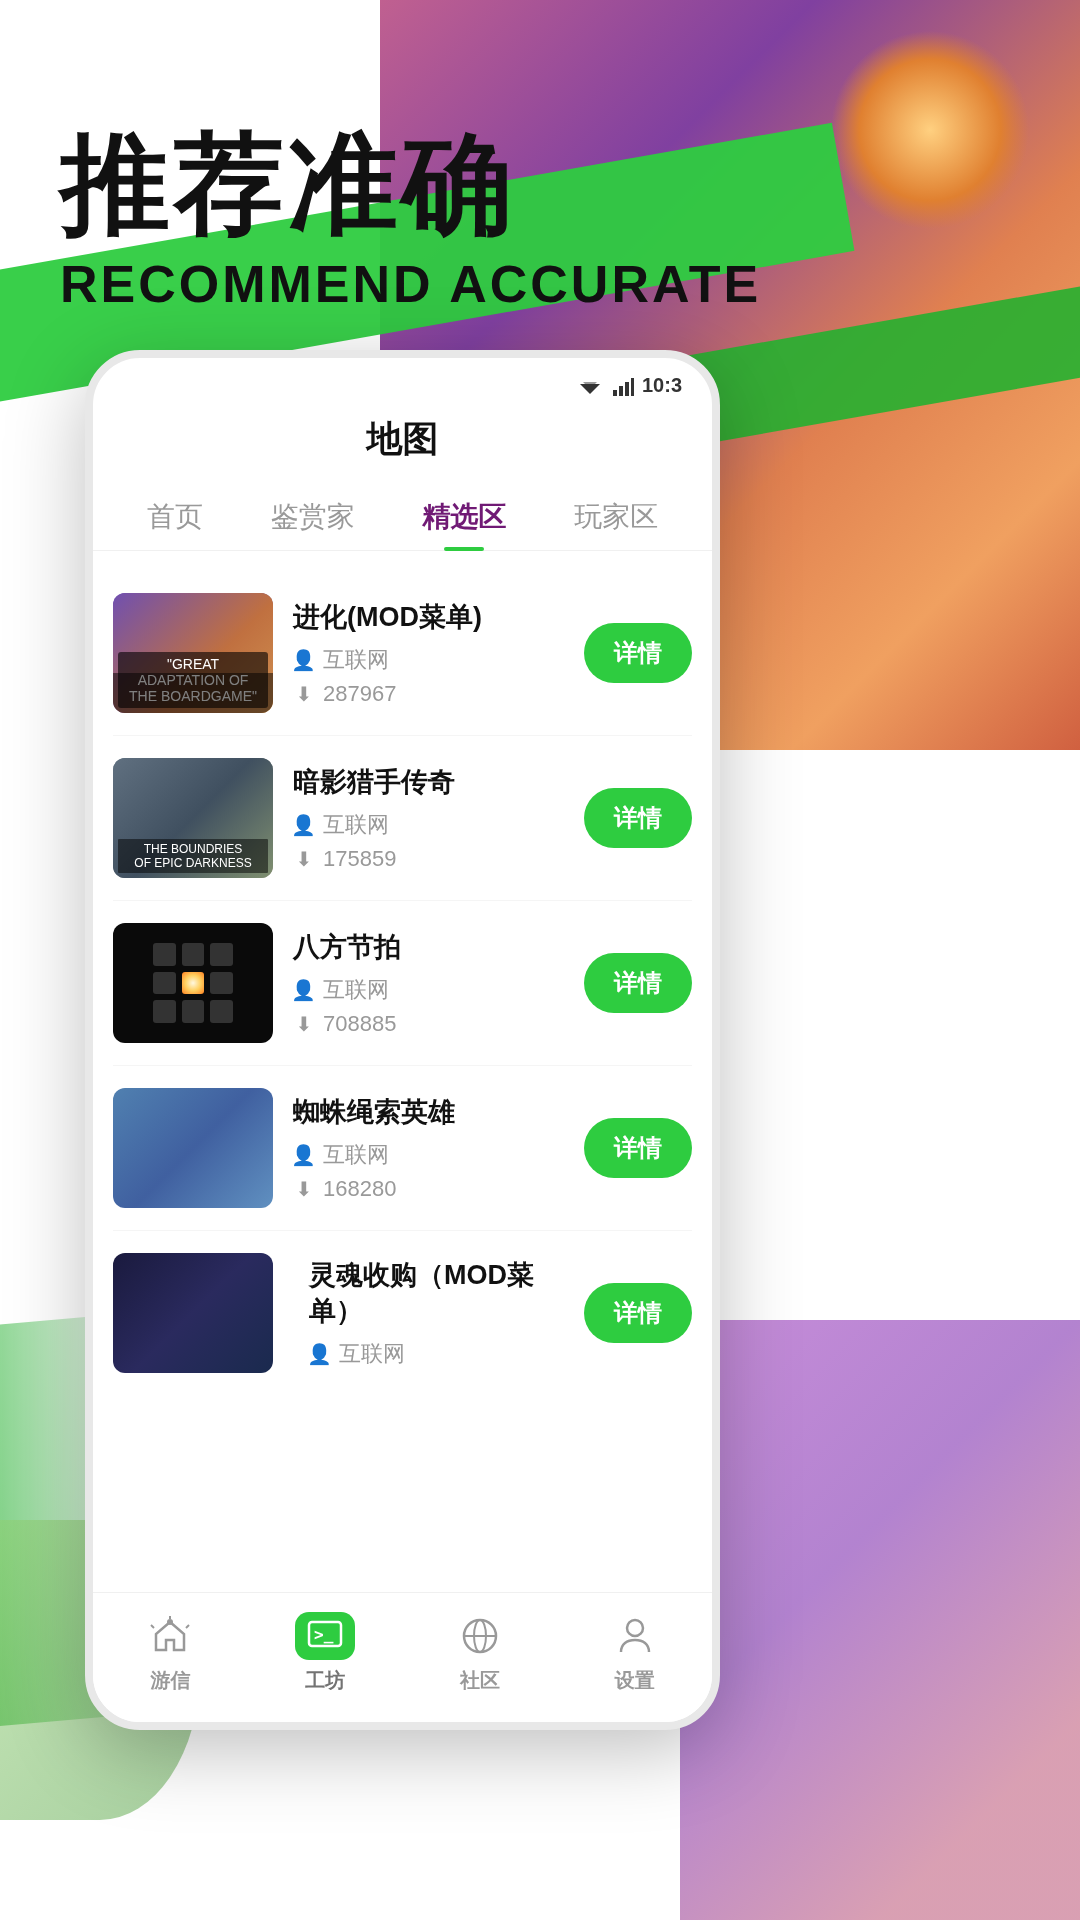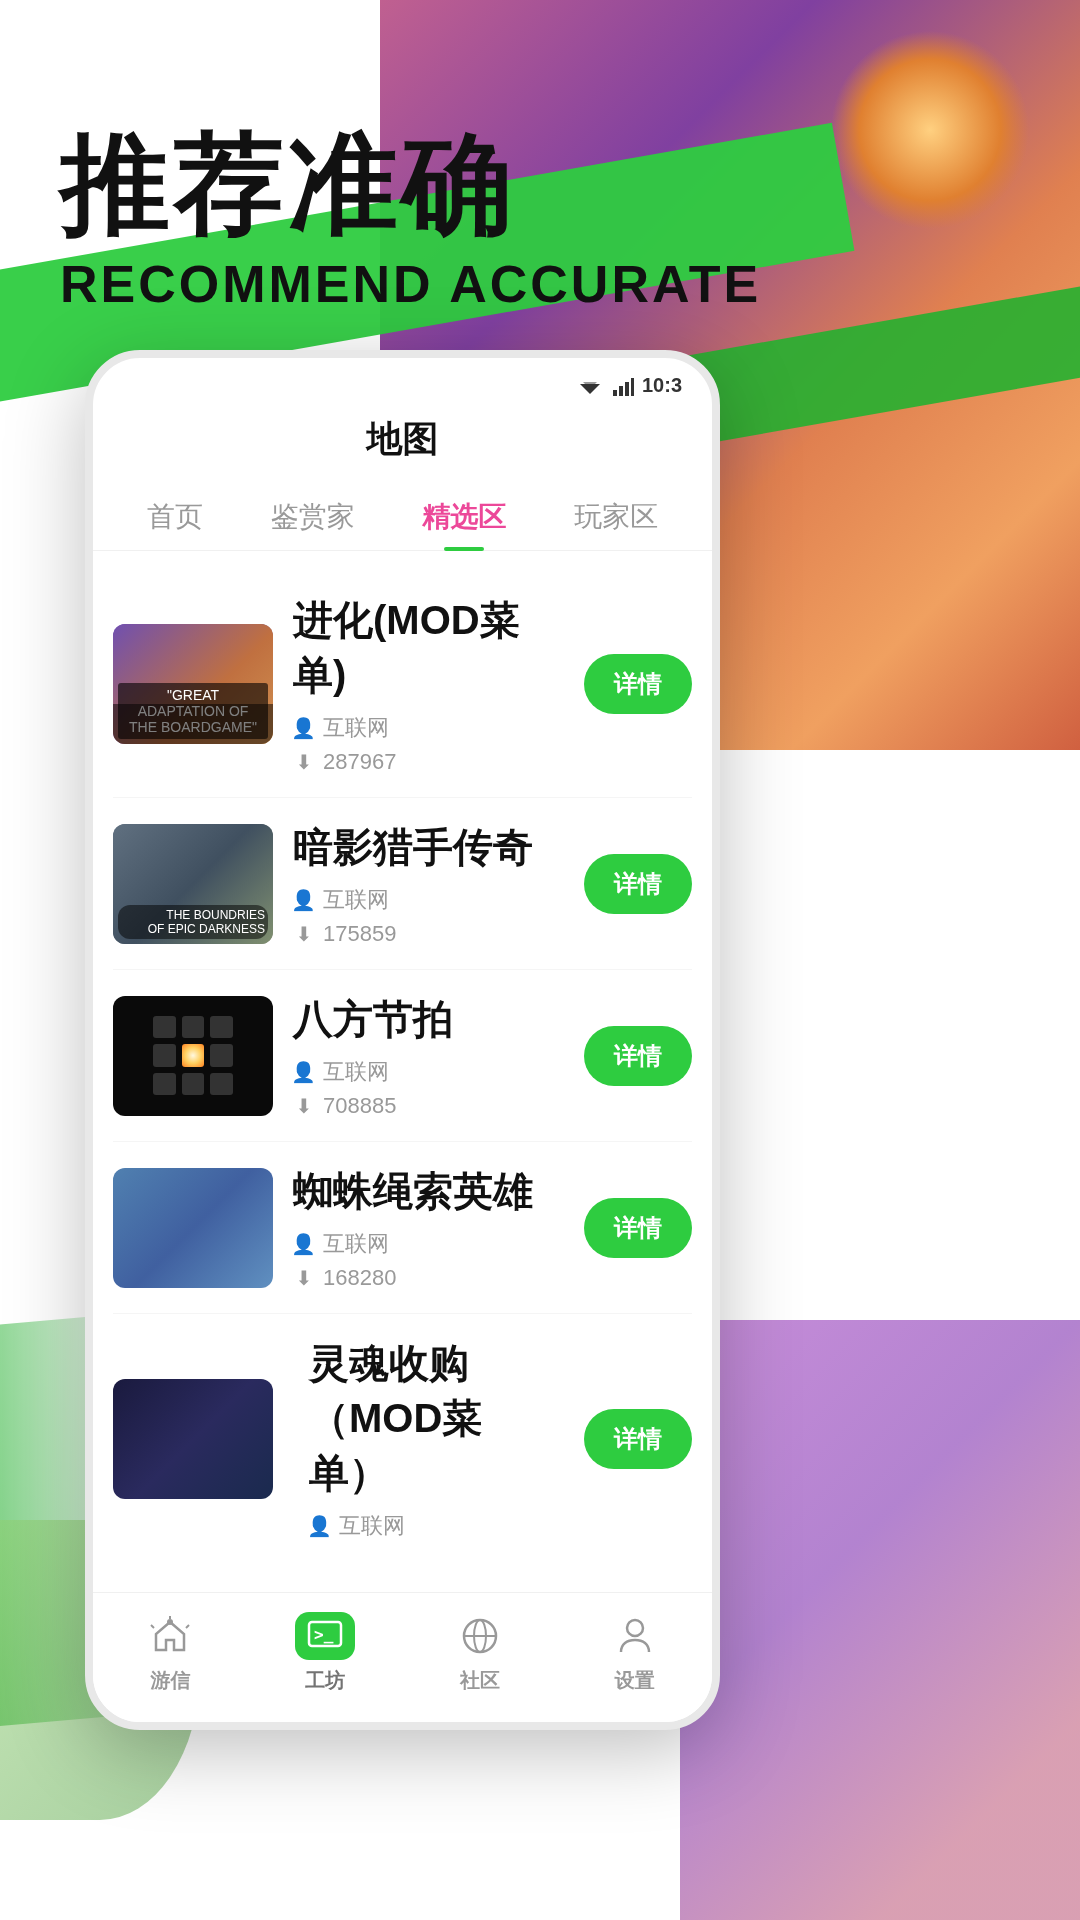--- a/index.html
+++ b/index.html
@@ -178,21 +178,21 @@
       margin-bottom: 20px;
     }
     .tab-item {
       padding: 14px 20px;
       font-size: 28px;
       color: #999;
       position: relative;
       cursor: pointer;
     }
     .tab-item.active {
-      color: #ec4899;
+      color: #701a75;
       font-weight: 700;
     }
     .tab-item.active::after {
       content: '';
       position: absolute;
       bottom: -1px;
       left: 50%;
       transform: translateX(-50%);
       width: 40px;
       height: 4px;
@@ -262,21 +262,21 @@
     }
     .grid-cell.center {
       background: radial-gradient(circle, #fff8e0 0%, #ffd060 50%, #ff8020 100%);
     }
 
     .game-info {
       flex: 1;
       min-width: 0;
     }
     .game-title {
-      font-size: 40px;
+      font-size: 27px;
       font-weight: 600;
       color: #111;
       margin-bottom: 10px;
     }
     .game-meta {
       display: flex;
       flex-direction: column;
       gap: 6px;
     }
     .game-meta-row {
@@ -430,21 +430,21 @@
             <span>287967</span>
           </div>
         </div>
       </div>
       <button class="detail-btn">详情</button>
     </div>
 
     <div class="game-item">
       <div class="game-thumb game-thumb-2">
         <div style="width:100%;height:100%;background:linear-gradient(135deg,#607080 0%,#405060 50%,#809070 100%);position:relative;">
-          <div style="position:absolute;bottom:5px;left:5px;right:5px;background:rgba(0,0,0,0.5);color:#fff;font-size:12px;padding:3px;text-align:right;border-radius:12px;">THE BOUNDRIES<br>OF EPIC DARKNESS</div>
+          <div style="position:absolute;bottom:5px;left:5px;right:5px;background:rgba(0,0,0,0.5);color:#fff;font-size:12px;padding:3px;text-align:center;border-radius:1px;">THE BOUNDRIES<br>OF EPIC DARKNESS</div>
         </div>
       </div>
       <div class="game-info">
         <div class="game-title">暗影猎手传奇</div>
         <div class="game-meta">
           <div class="game-meta-row">
             <span class="meta-icon">👤</span>
             <span>互联网</span>
           </div>
           <div class="game-meta-row">

